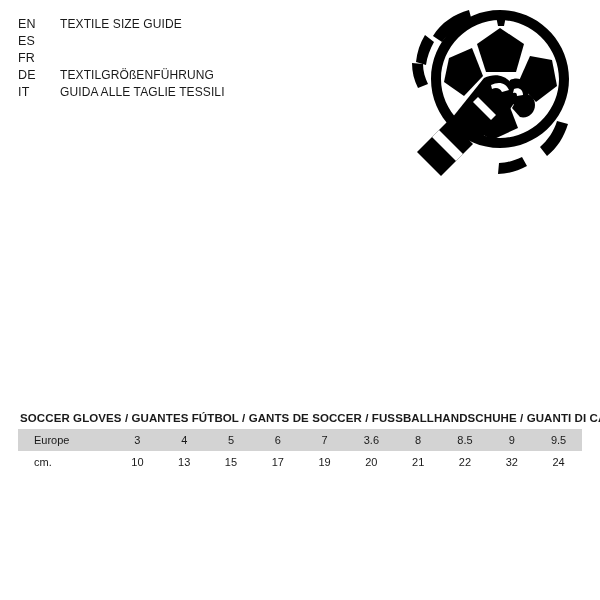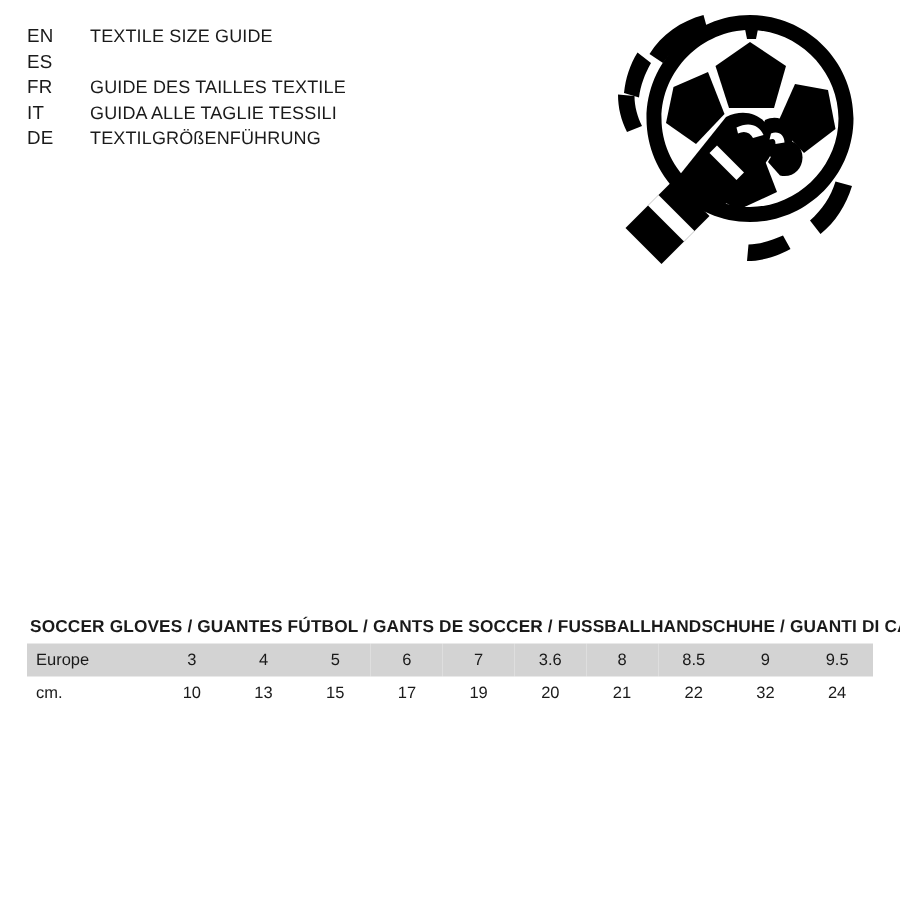--- a/index.html
+++ b/index.html
@@ -79,46 +79,45 @@
     color: #1a1a1a;
     padding: 3px 0;
     text-align: center;
     height: 16px;
   }
   table.size-table tr.row-shaded {
     background: #d3d3d3;
   }
   table.size-table td.label-cell {
     text-align: left;
-    padding-left: 6px;
+    padding-left: 16px;
     width: 80px;
   }
 </style>
 </head>
 <body>
 
 <div class="lang-block">
   <div class="lang-row">
     <span class="lang-code">EN</span>
     <span class="lang-name">TEXTILE SIZE GUIDE</span>
   </div>
   <div class="lang-row">
     <span class="lang-code">ES</span>
   </div>
   <div class="lang-row">
     <span class="lang-code">FR</span>
-    <span class="lang-name">GUIDE DES TAILLES TEXTILE</span>
+  </div>
+  <div class="lang-row">
+    <span class="lang-code">DE</span>
+    <span class="lang-name">TEXTILGRÖßENFÜHRUNG</span>
   </div>
   <div class="lang-row">
     <span class="lang-code">IT</span>
     <span class="lang-name">GUIDA ALLE TAGLIE TESSILI</span>
-  </div>
-  <div class="lang-row">
-    <span class="lang-code">DE</span>
-    <span class="lang-name">TEXTILGRÖßENFÜHRUNG</span>
   </div>
 </div>
 
 <div class="illustration">
   <svg width="200" height="190" viewBox="0 0 200 190" xmlns="http://www.w3.org/2000/svg">
     <g fill="#000000">
 
       <path d="M41 30 C49 17 62 8 77 4 L80 15 C68 19 57 26 50 36 Z"></path>
       <path d="M24 56 C25 46 28 37 33 29 L42 36 C38 43 35 51 34 59 Z"></path>
       <path d="M26 82 C22 74 20 66 20 57 L31 58 C31 65 33 72 36 78 Z"></path>

